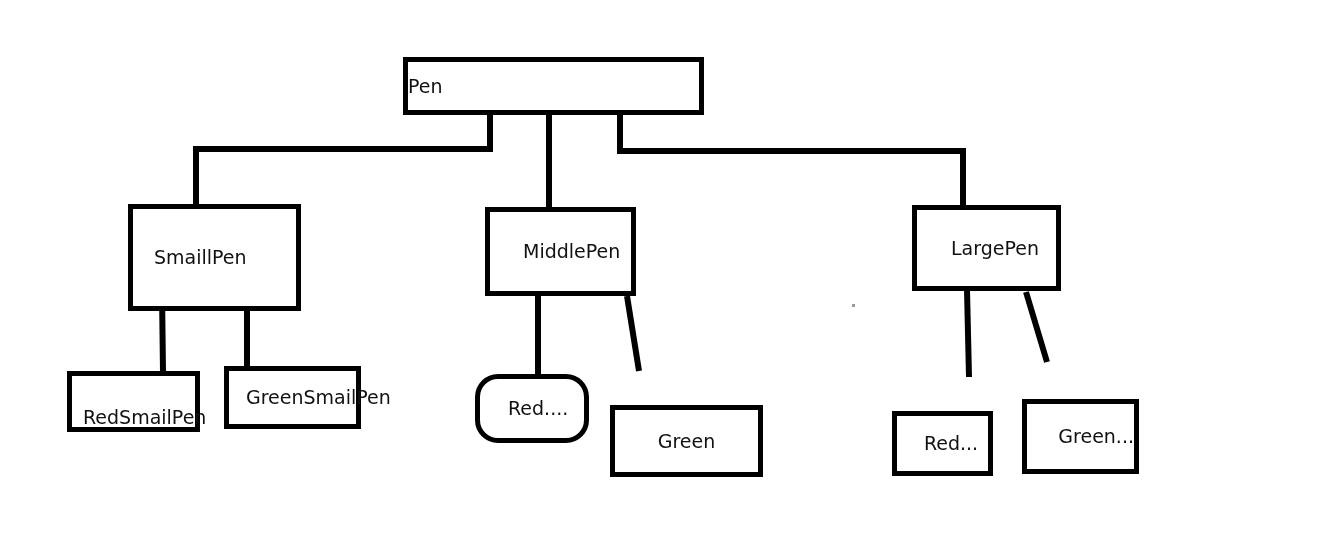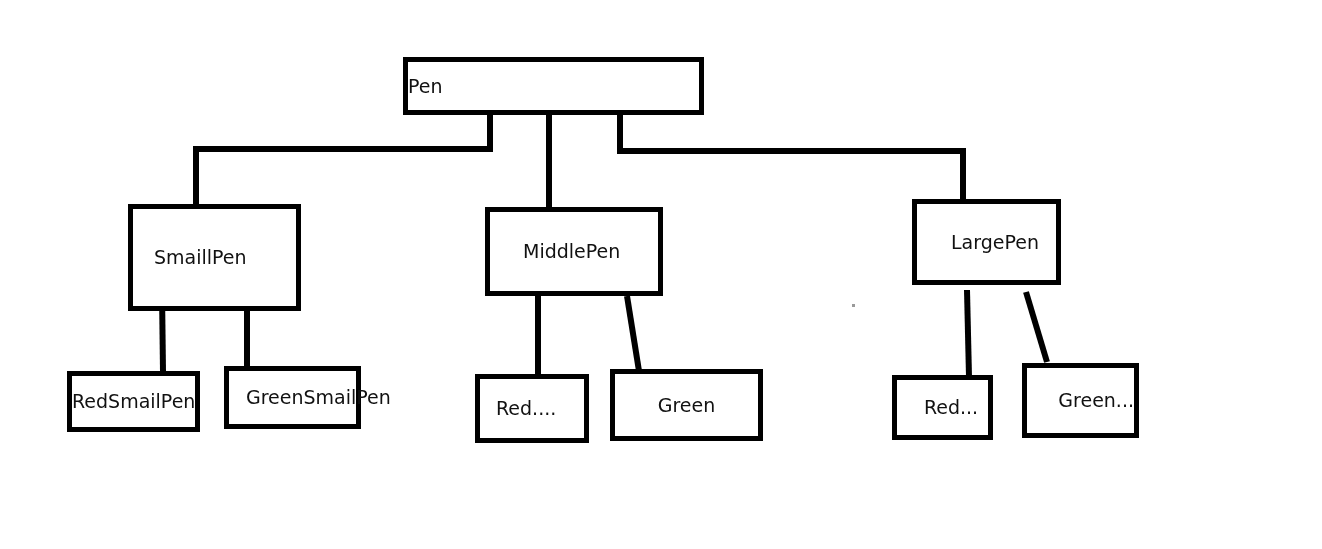--- a/index.html
+++ b/index.html
@@ -34,62 +34,65 @@
     display: flex;
     align-items: center;
     white-space: nowrap;
     color: #111111;
     z-index: 2;
   }
   .node .label {
     display: block;
     line-height: 1;
   }
-  .node.align-center { justify-content: center; }
+  .node.align-center { justify-content: center; margin-top: 36px; }
   .node.align-left   { justify-content: flex-start; }
   .node.overflowing  { overflow: visible; }
 
   
   #node-pen {
     left: 403px; top: 41px; width: 301px; height: 58px;
     border-width: 5px;
     justify-content: flex-start;
     font-size: 19px;
     margin-top: 16px;
   }
   
   #node-smallpen {
     left: 128px; top: 204px; width: 173px; height: 107px;
     padding-left: 21px;
     font-size: 19px;
   }
   #node-middlepen {
-    left: 485px; top: 207px; width: 178px; height: 89px;
+    left: 485px; top: 207px; width: 151px; height: 89px;
     padding-left: 33px;
     font-size: 19px;
   }
   #node-largepen {
-    left: 912px; top: 199px; width: 149px; height: 86px;
+    left: 912px; top: 205px; width: 149px; height: 86px;
     padding-left: 34px;
     font-size: 19px;
   }
   
   #node-redsmallpen {
     left: 67px; top: 371px; width: 133px; height: 61px;
+    padding-left: 11px;
     font-size: 19px;
+    align-items: flex-end;
   }
   #node-greensmallpen {
     left: 224px; top: 366px; width: 137px; height: 63px;
     padding-left: 17px;
     font-size: 19px;
   }
   #node-middle-red {
     left: 475px; top: 374px; width: 114px; height: 69px;
-    padding-left: 16px;
+    padding-left: 28px;
     font-size: 19px;
+    border-radius: 23px;
   }
   #node-middle-green {
     left: 610px; top: 369px; width: 153px; height: 72px;
     justify-content: center;
     font-size: 19px;
   }
   #node-large-red {
     left: 892px; top: 375px; width: 101px; height: 65px;
     justify-content: center;
     font-size: 19px;

